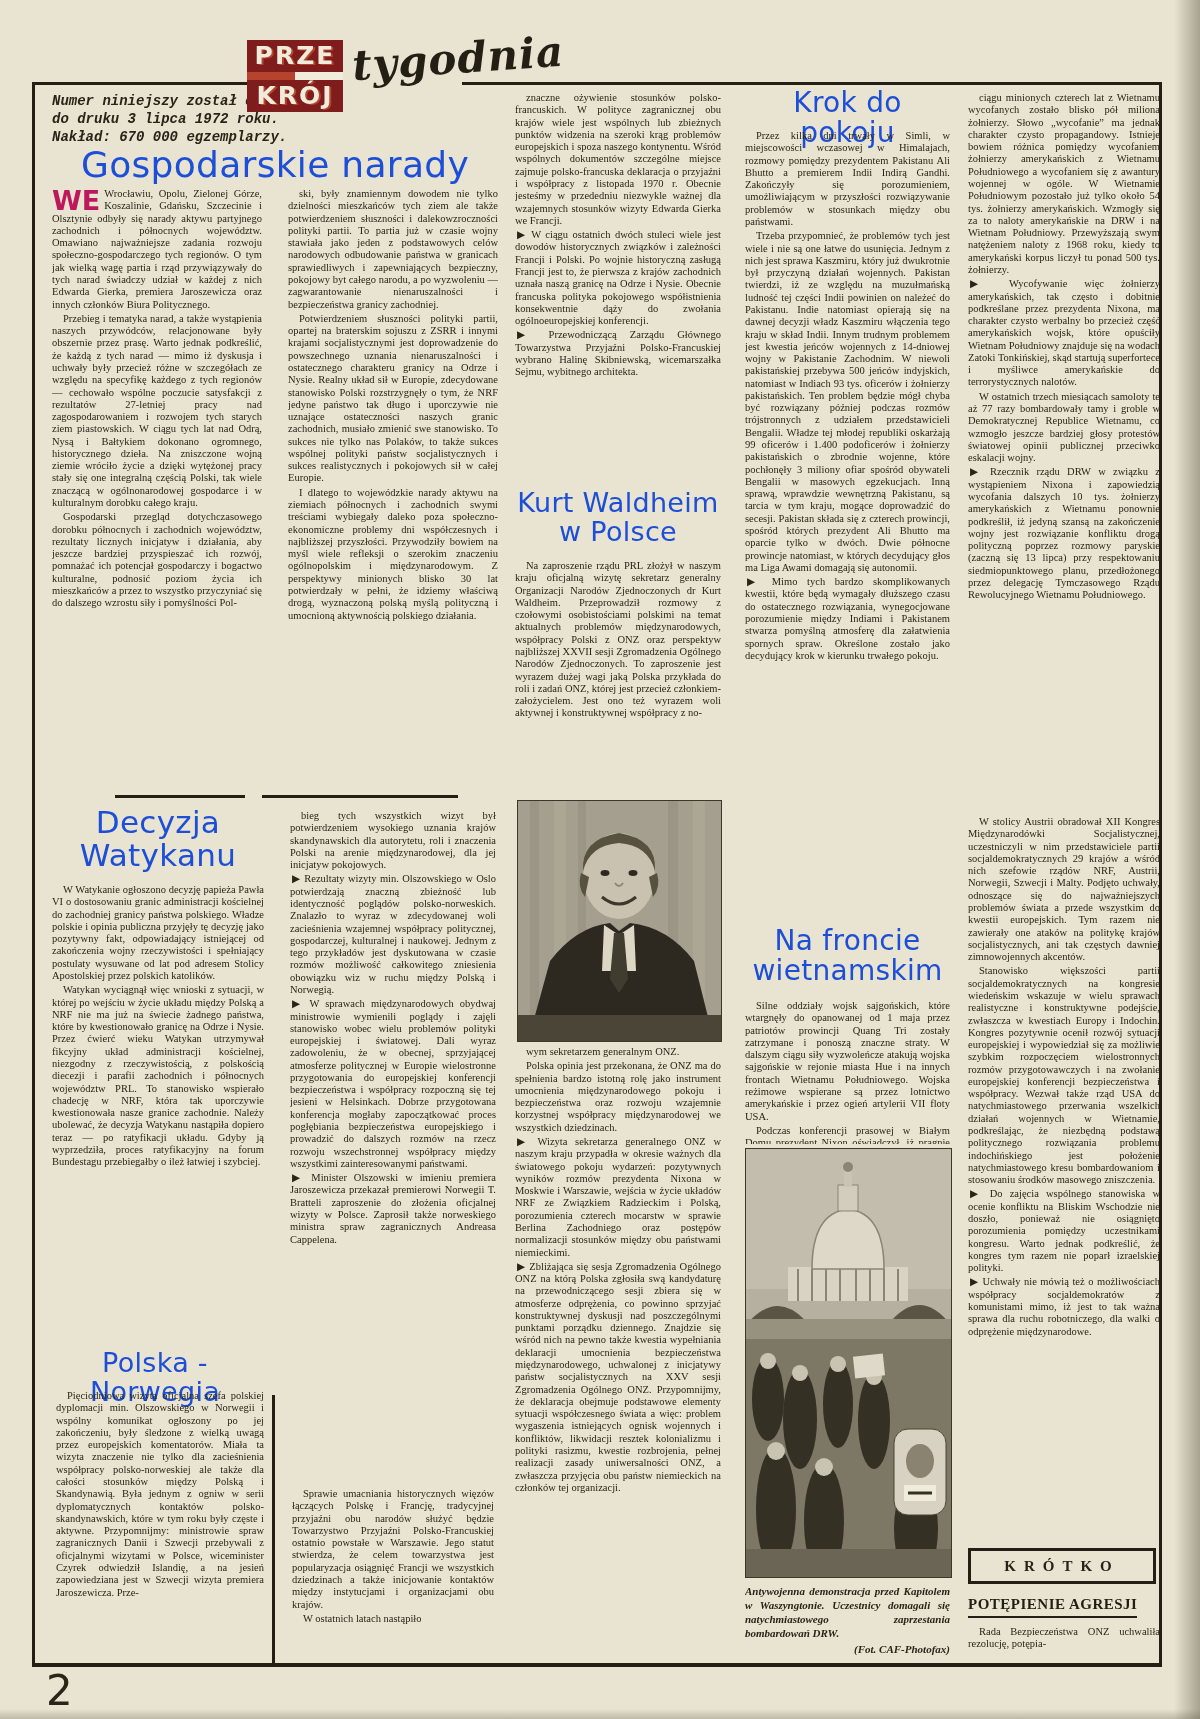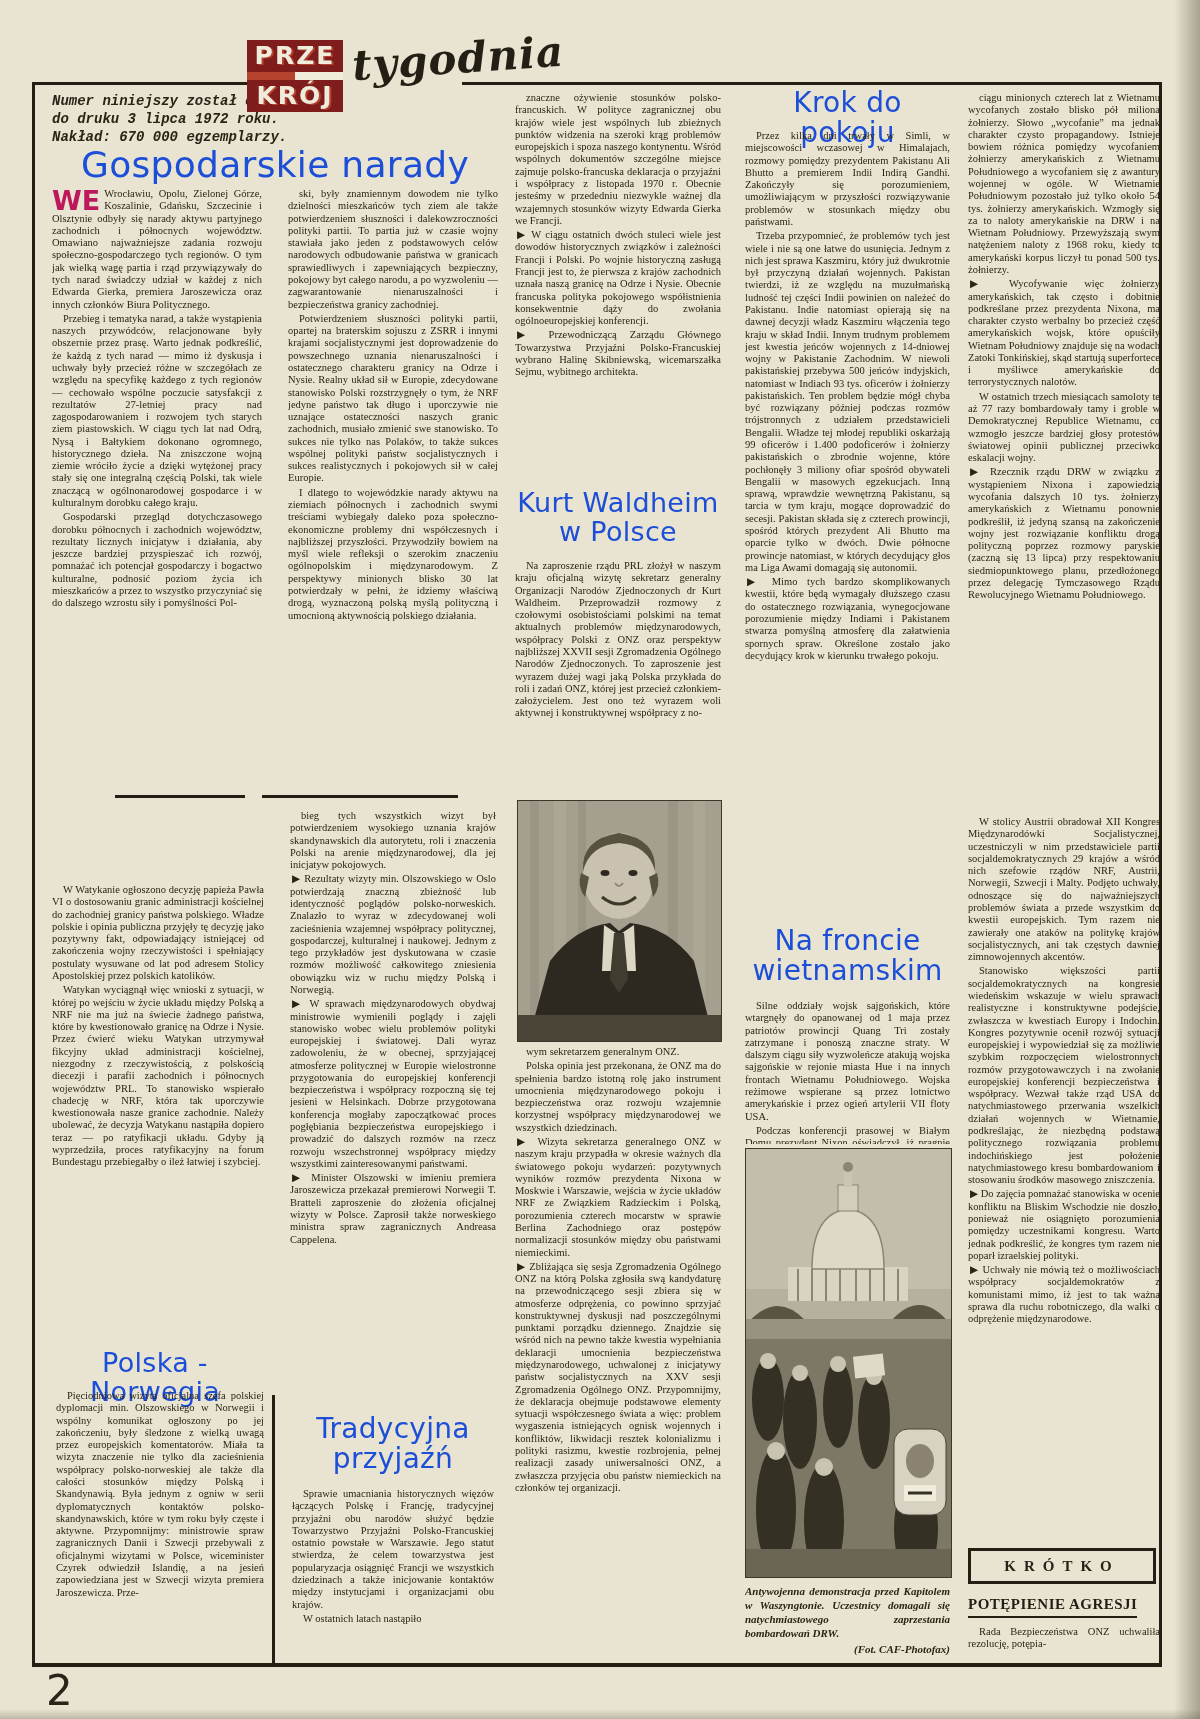--- a/index.html
+++ b/index.html
@@ -86,20 +86,24 @@
   </div>
 
   <div class="block txt" style="left:52px; top:188px; width:210px; height:600px;">
     <p class="noindent"><span class="dropcap">WE</span><span>Wrocławiu, Opolu, Zielonej Górze, Koszalinie, Gdańsku, Szczecinie i Olsztynie odbyły się narady aktywu partyjnego zachodnich i północnych województw. Omawiano najważniejsze zadania rozwoju społeczno-gospodarczego tych regionów. O tym jak wielką wagę partia i rząd przywiązywały do tych narad świadczy udział w każdej z nich Edwarda Gierka, premiera Jaroszewicza oraz innych członków Biura Politycznego.</span></p>
     <div>
         <p>Przebieg i tematyka narad, a także wystąpienia naszych przywódców, relacjonowane były obszernie przez prasę. Warto jednak podkreślić, że każdą z tych narad — mimo iż dyskusja i uchwały były przecież różne w szczegółach ze względu na specyfikę każdego z tych regionów — cechowało wspólne poczucie satysfakcji z rezultatów 27-letniej pracy nad zagospodarowaniem i rozwojem tych starych ziem piastowskich. W ciągu tych lat nad Odrą, Nysą i Bałtykiem dokonano ogromnego, historycznego dzieła. Na zniszczone wojną ziemie wróciło życie a dzięki wytężonej pracy stały się one integralną częścią Polski, tak wiele znaczącą w ogólnonarodowej gospodarce i w kulturalnym dorobku całego kraju.</p>
         <p>Gospodarski przegląd dotychczasowego dorobku północnych i zachodnich województw, rezultaty licznych inicjatyw i działania, aby jeszcze bardziej przyspieszać ich rozwój, pomnażać ich potencjał gospodarczy i bogactwo kulturalne, podnosić poziom życia ich mieszkańców a przez to wszystko przyczyniać się do dalszego wzrostu siły i pomyślności Pol-</p>
       </div>
   </div>
 
+  <div class="headline" style="left:52px; top:806px; width:212px; font-size:31px;">
+    <span>Decyzja</span><br>
+    <span>Watykanu</span>
+  </div>
 
   <div class="block txt" style="left:52px; top:884px; width:212px; height:458px;">
       <p>W Watykanie ogłoszono decyzję papieża Pawła VI o dostosowaniu granic administracji kościelnej do zachodniej granicy państwa polskiego. Władze polskie i opinia publiczna przyjęły tę decyzję jako pozytywny fakt, odpowiadający istniejącej od zakończenia wojny rzeczywistości i spełniający postulaty wysuwane od lat pod adresem Stolicy Apostolskiej przez polskich katolików.</p>
       <p>Watykan wyciągnął więc wnioski z sytuacji, w której po wejściu w życie układu między Polską a NRF nie ma już na świecie żadnego państwa, które by kwestionowało granicę na Odrze i Nysie. Przez ćwierć wieku Watykan utrzymywał fikcyjny układ administracji kościelnej, niezgodny z rzeczywistością, z polskością diecezji i parafii zachodnich i północnych województw PRL. To stanowisko wspierało chadecję w NRF, która tak uporczywie kwestionowała nasze granice zachodnie. Należy ubolewać, że decyzja Watykanu nastąpiła dopiero teraz — po ratyfikacji układu. Gdyby ją wyprzedziła, proces ratyfikacyjny na forum Bundestagu przebiegałby o ileż łatwiej i szybciej.</p>
     </div>
 
   <div class="headline" style="left:40px; top:1348px; width:230px; font-size:27px;">
     <span>Polska - Norwegia</span>
   </div>
 
@@ -115,24 +119,20 @@
       <p>I dlatego to wojewódzkie narady aktywu na ziemiach północnych i zachodnich swymi treściami wybiegały daleko poza społeczno-ekonomiczne problemy dni współczesnych i najbliższej przyszłości. Przywodziły bowiem na myśl wiele refleksji o szerokim znaczeniu ogólnopolskim i międzynarodowym. Z perspektywy minionych blisko 30 lat potwierdzały w pełni, że idziemy właściwą drogą, wyznaczoną polską myślą polityczną i umocnioną aktywnością polskiego działania.</p>
     </div>
 
   <div class="block txt" style="left:290px; top:810px; width:206px; height:580px;">
       <p>bieg tych wszystkich wizyt był potwierdzeniem wysokiego uznania krajów skandynawskich dla autorytetu, roli i znaczenia Polski na arenie międzynarodowej, dla jej inicjatyw pokojowych.</p>
       <p class="bullet">▶ Rezultaty wizyty min. Olszowskiego w Oslo potwierdzają znaczną zbieżność lub identyczność poglądów polsko-norweskich. Znalazło to wyraz w zdecydowanej woli zacieśnienia wzajemnej współpracy politycznej, gospodarczej, kulturalnej i naukowej. Jednym z tego przykładów jest dyskutowana w czasie rozmów możliwość całkowitego zniesienia obowiązku wiz w ruchu między Polską i Norwegią.</p>
       <p class="bullet">▶ W sprawach międzynarodowych obydwaj ministrowie wymienili poglądy i zajęli stanowisko wobec wielu problemów polityki europejskiej i światowej. Dali wyraz zadowoleniu, że w obecnej, sprzyjającej atmosferze politycznej w Europie wielostronne przygotowania do europejskiej konferencji bezpieczeństwa i współpracy rozpoczną się tej jesieni w Helsinkach. Dobrze przygotowana konferencja mogłaby zapoczątkować proces pogłębiania bezpieczeństwa europejskiego i prowadzić do dalszych rozmów na rzecz rozwoju wszechstronnej współpracy między wszystkimi zainteresowanymi państwami.</p>
       <p class="bullet">▶ Minister Olszowski w imieniu premiera Jaroszewicza przekazał premierowi Norwegii T. Bratteli zaproszenie do złożenia oficjalnej wizyty w Polsce. Zaprosił także norweskiego ministra spraw zagranicznych Andreasa Cappelena.</p>
     </div>
 
-  <div class="headline" style="left:292px; top:1414px; width:202px; font-size:28px;">
-    <span>Tradycyjna</span><br>
-    <span>przyjaźń</span>
-  </div>
 
   <div class="block txt" style="left:292px; top:1488px; width:202px; height:164px;">
       <p>Sprawie umacniania historycznych więzów łączących Polskę i Francję, tradycyjnej przyjaźni obu narodów służyć będzie Towarzystwo Przyjaźni Polsko-Francuskiej ostatnio powstałe w Warszawie. Jego statut stwierdza, że celem towarzystwa jest popularyzacja osiągnięć Francji we wszystkich dziedzinach a także inicjowanie kontaktów między instytucjami i organizacjami obu krajów.</p>
       <p>W ostatnich latach nastąpiło</p>
     </div>
 
   <div class="block txt" style="left:515px; top:92px; width:206px; height:392px;">
       <p>znaczne ożywienie stosunków polsko-francuskich. W polityce zagranicznej obu krajów wiele jest wspólnych lub zbieżnych punktów widzenia na szeroki krąg problemów europejskich i spoza naszego kontynentu. Wśród wspólnych dokumentów szczególne miejsce zajmuje polsko-francuska deklaracja o przyjaźni i współpracy z listopada 1970 r. Obecnie jesteśmy w przededniu niezwykle ważnej dla wzajemnych stosunków wizyty Edwarda Gierka we Francji.</p>
       <p class="bullet">▶ W ciągu ostatnich dwóch stuleci wiele jest dowodów historycznych związków i zależności Francji i Polski. Po wojnie historyczną zasługą Francji jest to, że pierwsza z krajów zachodnich uznała naszą granicę na Odrze i Nysie. Obecnie francuska polityka pokojowego współistnienia konsekwentnie dąży do zwołania ogólnoeuropejskiej konferencji.</p>
       <p class="bullet">▶ Przewodniczącą Zarządu Głównego Towarzystwa Przyjaźni Polsko-Francuskiej wybrano Halinę Skibniewską, wicemarszałka Sejmu, wybitnego architekta.</p>
@@ -259,21 +259,21 @@
       <p>ciągu minionych czterech lat z Wietnamu wycofanych zostało blisko pół miliona żołnierzy. Słowo „wycofanie” ma jednak charakter czysto propagandowy. Istnieje bowiem różnica pomiędzy wycofaniem żołnierzy amerykańskich z Wietnamu Południowego a wycofaniem się z awantury wojennej w ogóle. W Wietnamie Południowym pozostało już tylko około 54 tys. żołnierzy amerykańskich. Wzmogły się za to naloty amerykańskie na DRW i na Wietnam Południowy. Przewyższają swym natężeniem naloty z 1968 roku, kiedy to amerykański korpus liczył tu ponad 500 tys. żołnierzy.</p>
       <p class="bullet">▶ Wycofywanie więc żołnierzy amerykańskich, tak często i dobitnie podkreślane przez prezydenta Nixona, ma charakter czysto werbalny bo przecież część amerykańskich wojsk, które opuściły Wietnam Południowy znajduje się na wodach Zatoki Tonkińskiej, skąd startują superfortece i myśliwce amerykańskie do terrorystycznych nalotów.</p>
       <p>W ostatnich trzech miesiącach samoloty te aż 77 razy bombardowały tamy i groble w Demokratycznej Republice Wietnamu, co wzmogło jeszcze bardziej głosy protestów światowej opinii publicznej przeciwko eskalacji wojny.</p>
       <p class="bullet">▶ Rzecznik rządu DRW w związku z wystąpieniem Nixona i zapowiedzią wycofania dalszych 10 tys. żołnierzy amerykańskich z Wietnamu ponownie podkreślił, iż jedyną szansą na zakończenie wojny jest rozwiązanie konfliktu drogą polityczną poprzez rozmowy paryskie (zaczną się 13 lipca) przy respektowaniu siedmiopunktowego planu, przedłożonego przez delegację Tymczasowego Rządu Rewolucyjnego Wietnamu Południowego.</p>
     </div>
 
 
   <div class="block txt" style="left:968px; top:816px; width:192px; height:692px;">
       <p>W stolicy Austrii obradował XII Kongres Międzynarodówki Socjalistycznej, uczestniczyli w nim przedstawiciele partii socjaldemokratycznych 29 krajów a wśród nich szefowie rządów NRF, Austrii, Norwegii, Szwecji i Malty. Podjęto uchwały, odnoszące się do najważniejszych problemów świata a przede wszystkim do kwestii europejskich. Tym razem nie zawierały one ataków na politykę krajów socjalistycznych, ani tak częstych dawniej zimnowojennych akcentów.</p>
       <p>Stanowisko większości partii socjaldemokratycznych na kongresie wiedeńskim wskazuje w wielu sprawach realistyczne i konstruktywne podejście, zwłaszcza w kwestiach Europy i Indochin. Kongres pozytywnie ocenił rozwój sytuacji europejskiej i wypowiedział się za możliwie szybkim rozpoczęciem wielostronnych rozmów przygotowawczych i na zwołanie europejskiej konferencji bezpieczeństwa i współpracy. Wezwał także rząd USA do natychmiastowego przerwania wszelkich działań wojennych w Wietnamie, podkreślając, że niezbędną podstawą politycznego rozwiązania problemu indochińskiego jest położenie natychmiastowego kresu bombardowaniom i stosowaniu środków masowego zniszczenia.</p>
-      <p class="bullet">▶ Do zajęcia pomnażać stanowiska w ocenie konfliktu na Bliskim Wschodzie nie doszło, ponieważ nie osiągnięto porozumienia pomiędzy uczestnikami kongresu. Warto jednak podkreślić, że kongres tym razem nie poparł izraelskiej polityki.</p>
+      <p class="bullet">▶ Do zajęcia wspólnego stanowiska w ocenie konfliktu na Bliskim Wschodzie nie doszło, ponieważ nie osiągnięto porozumienia pomiędzy uczestnikami kongresu. Warto jednak podkreślić, że kongres tym razem nie poparł izraelskiej polityki.</p>
       <p class="bullet">▶ Uchwały nie mówią też o możliwościach współpracy socjaldemokratów z komunistami mimo, iż jest to tak ważna sprawa dla ruchu robotniczego, dla walki o odprężenie międzynarodowe.</p>
     </div>
 
   <div class="krotko-box" style="left:968px; top:1548px; width:182px; height:30px;">
     <span>KRÓTKO</span>
   </div>
 
   <div class="potepienie" style="left:968px; top:1596px;">
     <span>POTĘPIENIE AGRESJI</span>
   </div>

